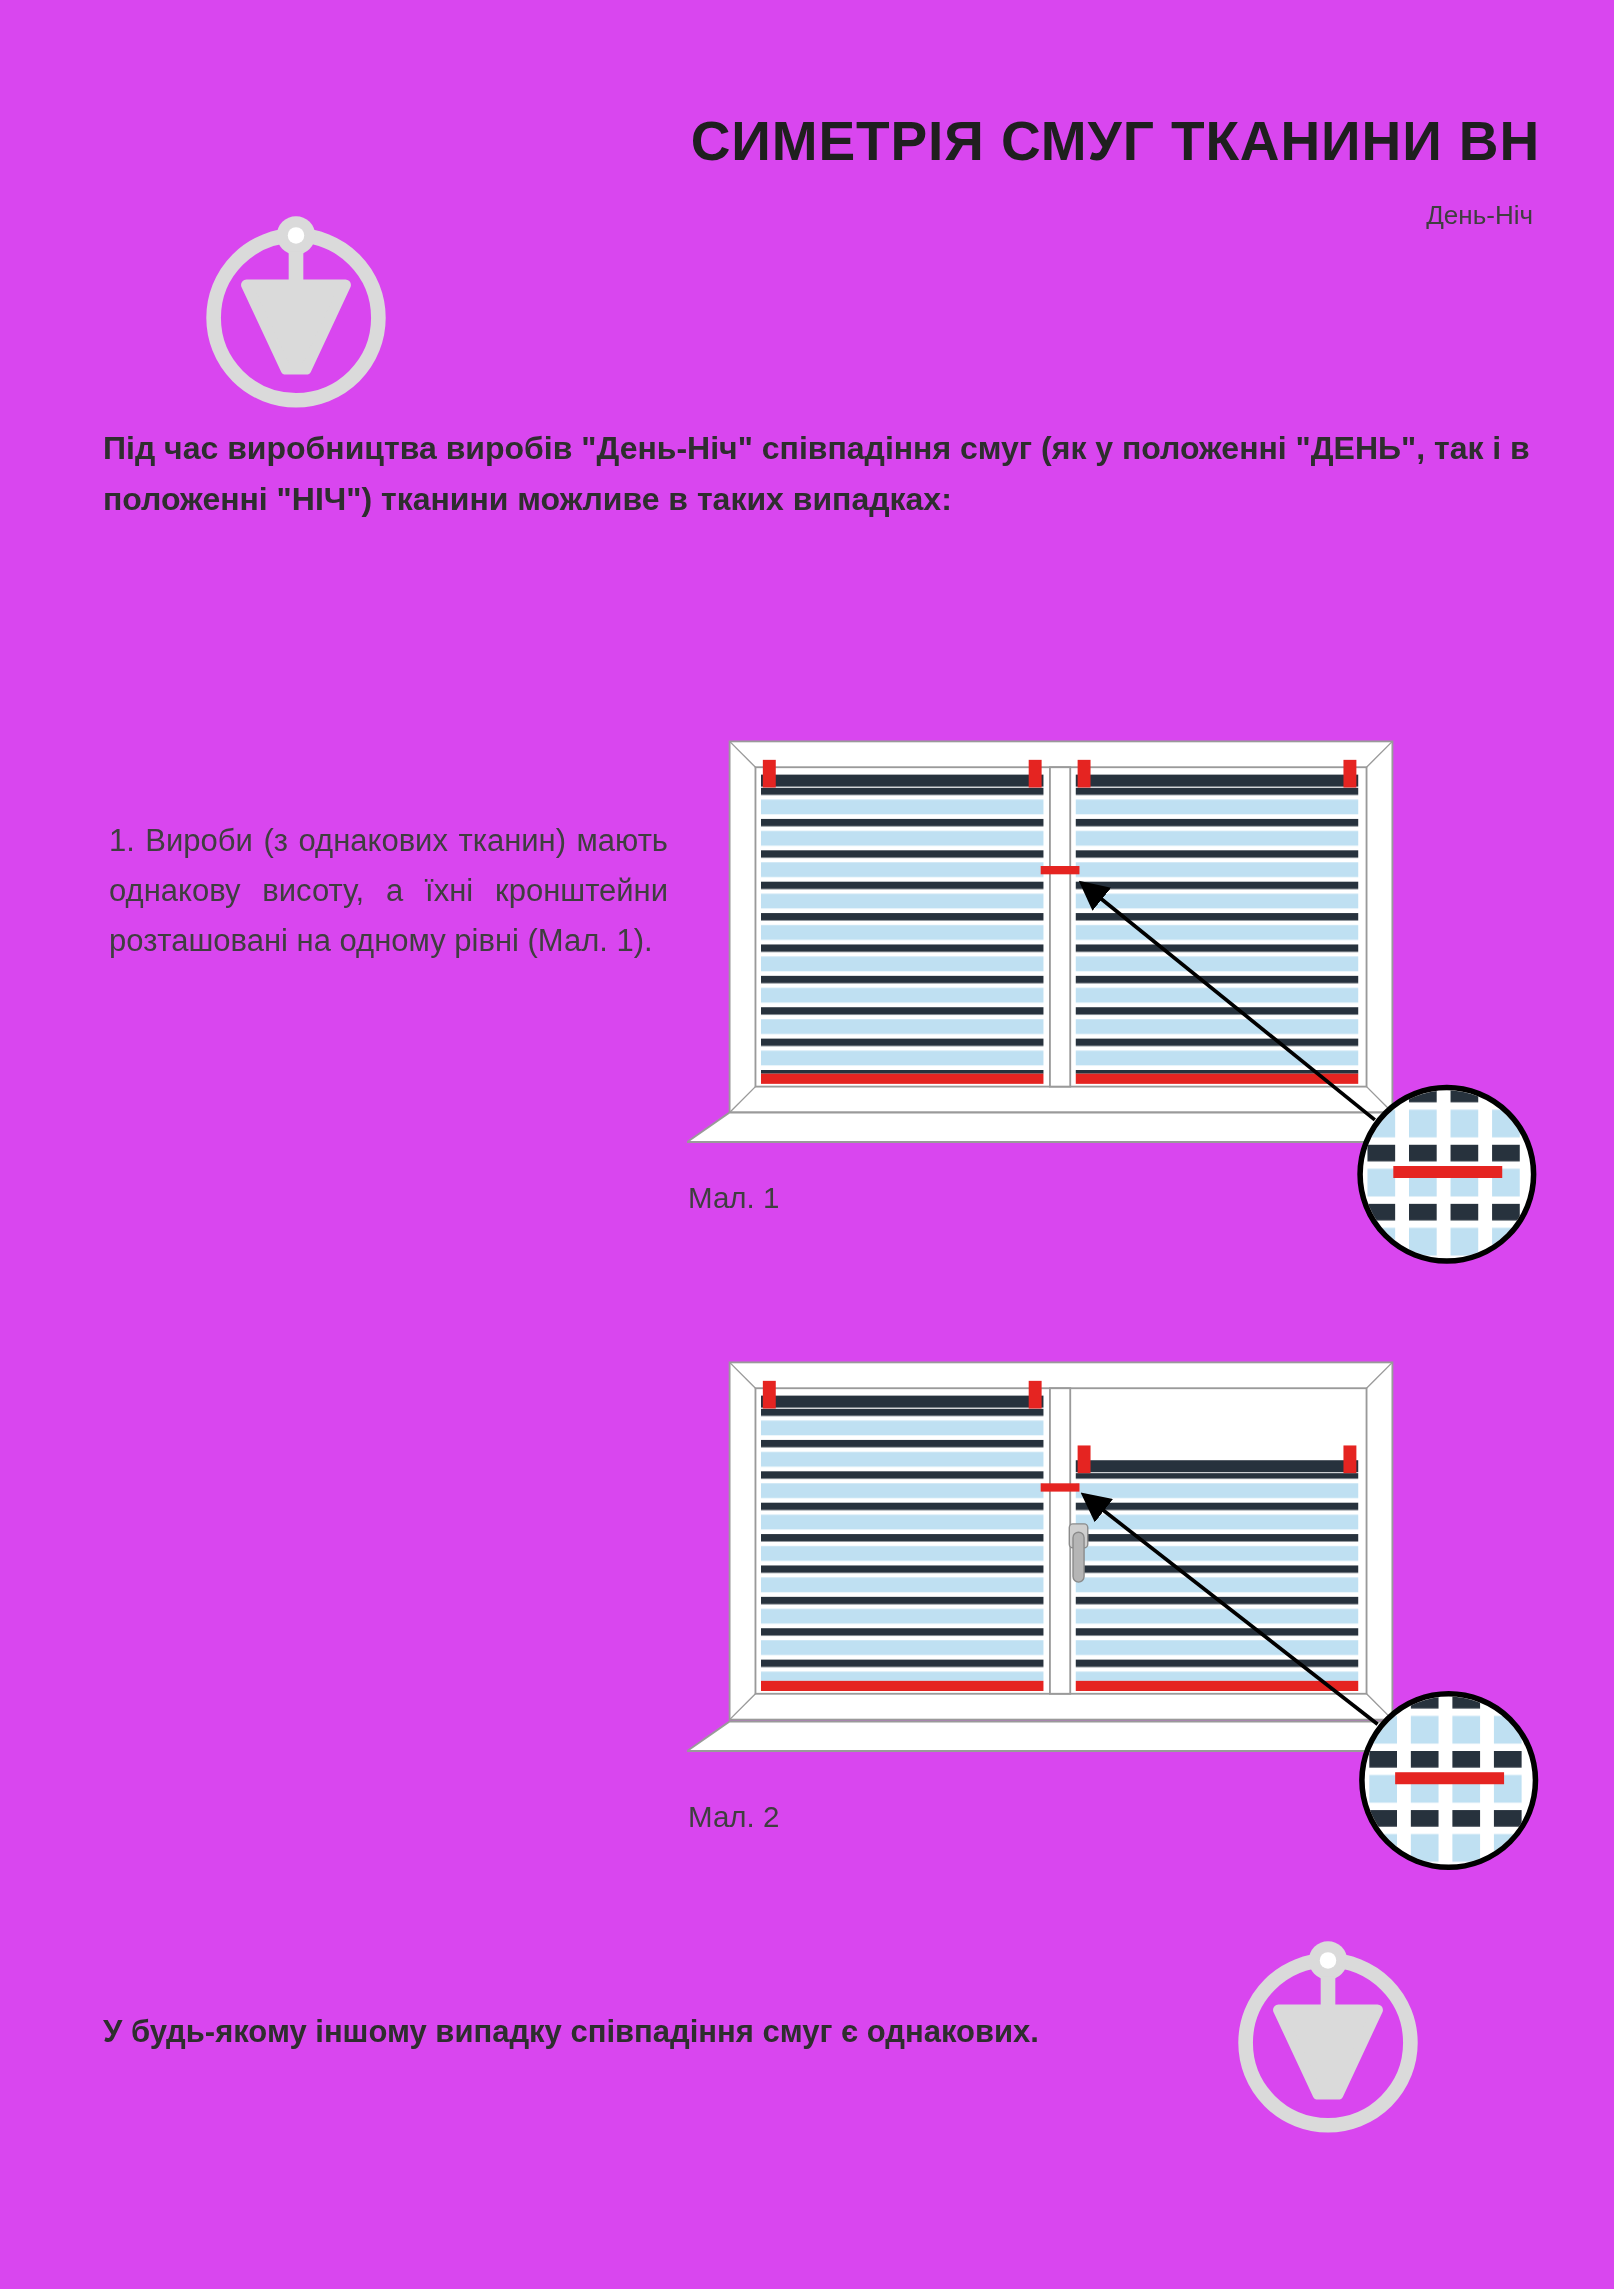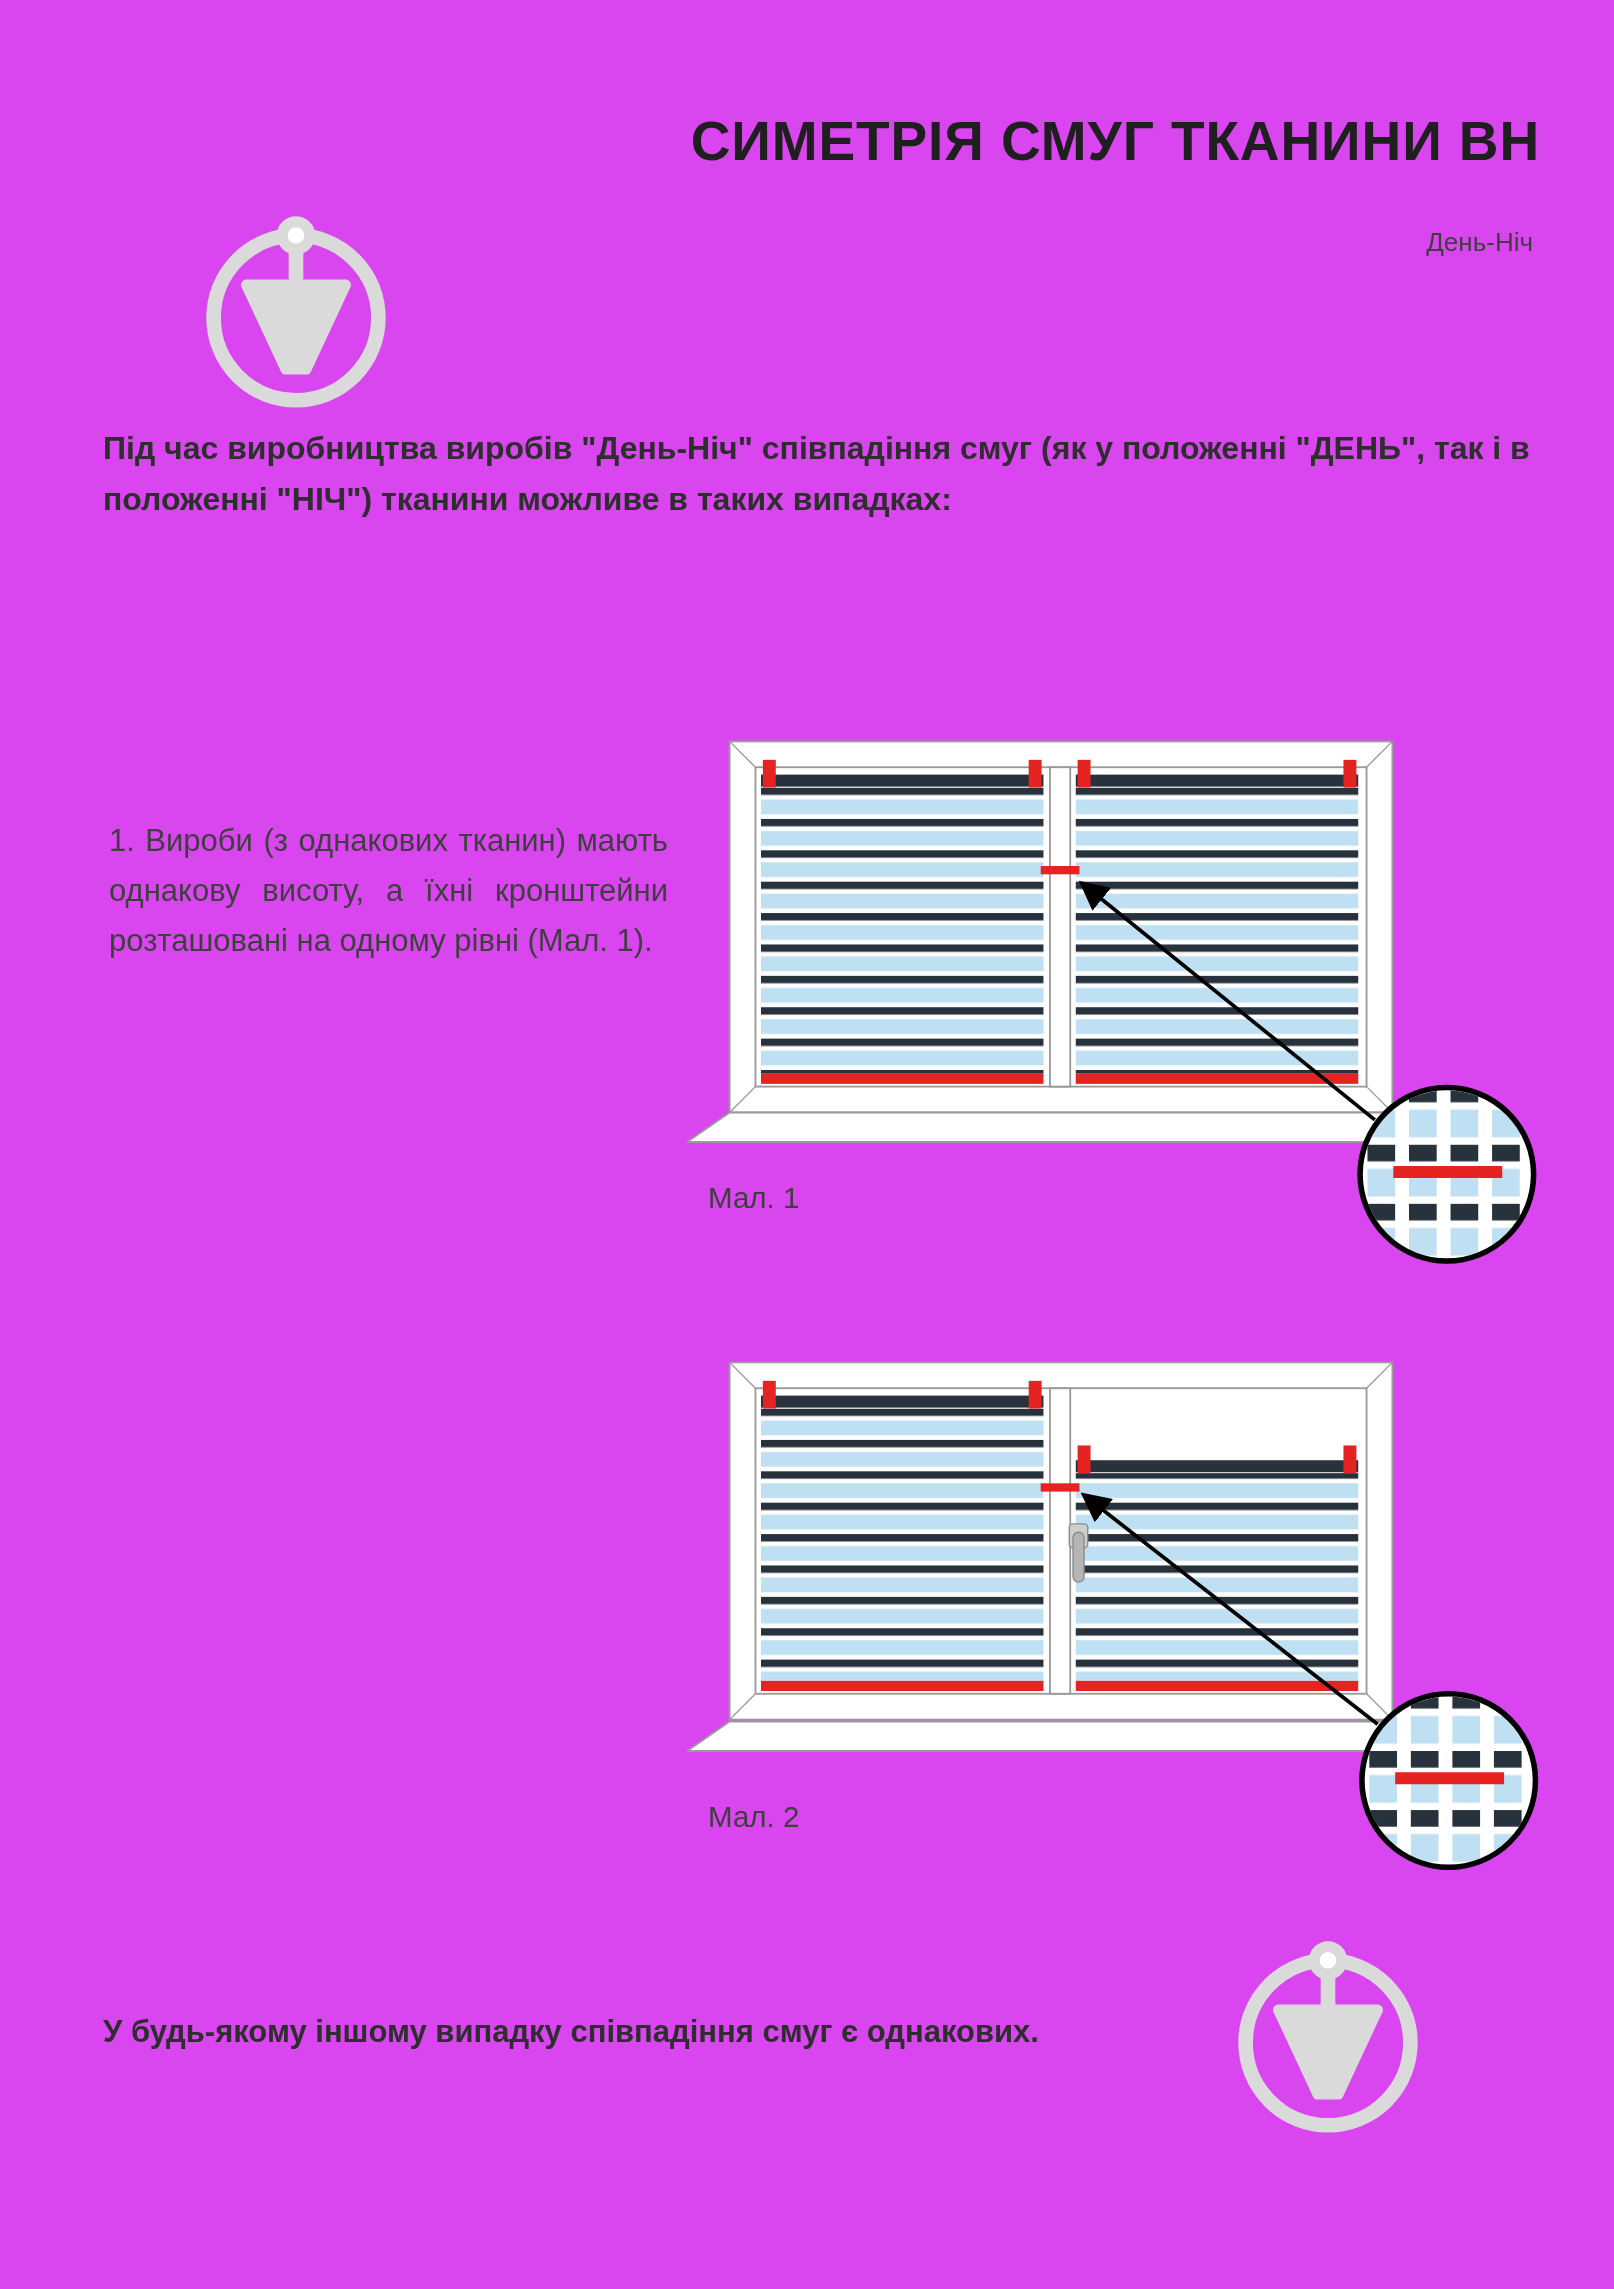--- a/index.html
+++ b/index.html
@@ -19,40 +19,40 @@
     background:#d946ef;
     font-family:"Liberation Sans", sans-serif;
     overflow:hidden;
   }
   .title{
     position:absolute; top:109px; right:74px;
     font-size:55px; font-weight:bold; color:var(--title-color);
     letter-spacing:0.9px; white-space:nowrap;
   }
   .subtitle{
-    position:absolute; top:227px; right:81px;
+    position:absolute; top:200px; right:81px;
     font-size:26px; color:var(--text-color);
   }
   .intro{
     position:absolute; left:103px; top:423px; width:1449px;
     font-size:32px; font-weight:bold; line-height:1.6; color:#2e2e2e;
   }
   .item-text{
     position:absolute; left:109px; width:559px;
     font-size:31px; line-height:1.62; color:var(--text-color);
     text-align:justify;
   }
   .item-1{ top:808px;margin-top:8px; }
   .item-2{ top:1434px; }
   .figure{ position:absolute; left:687px; }
   .figure-1{ top:734px; }
   .figure-2{ top:1355px; }
   .caption{
     position:absolute; left:688px;
-    font-size:29.5px; color:var(--text-color);margin-left:20px;
+    font-size:29.5px; color:var(--text-color);
   }
   .caption-1{ top:1181px; }
   .caption-2{ top:1800px;text-align:right; }
   .footer-note{
     position:absolute; left:103px; top:2014px; width:1163px;
     font-size:31px; font-weight:bold; color:#2e2e2e;
   }
   .watermark{ position:absolute; }
   .watermark-top{ left:177px; top:197px; }
   .watermark-bottom{ left:1209px; top:1922px; }

